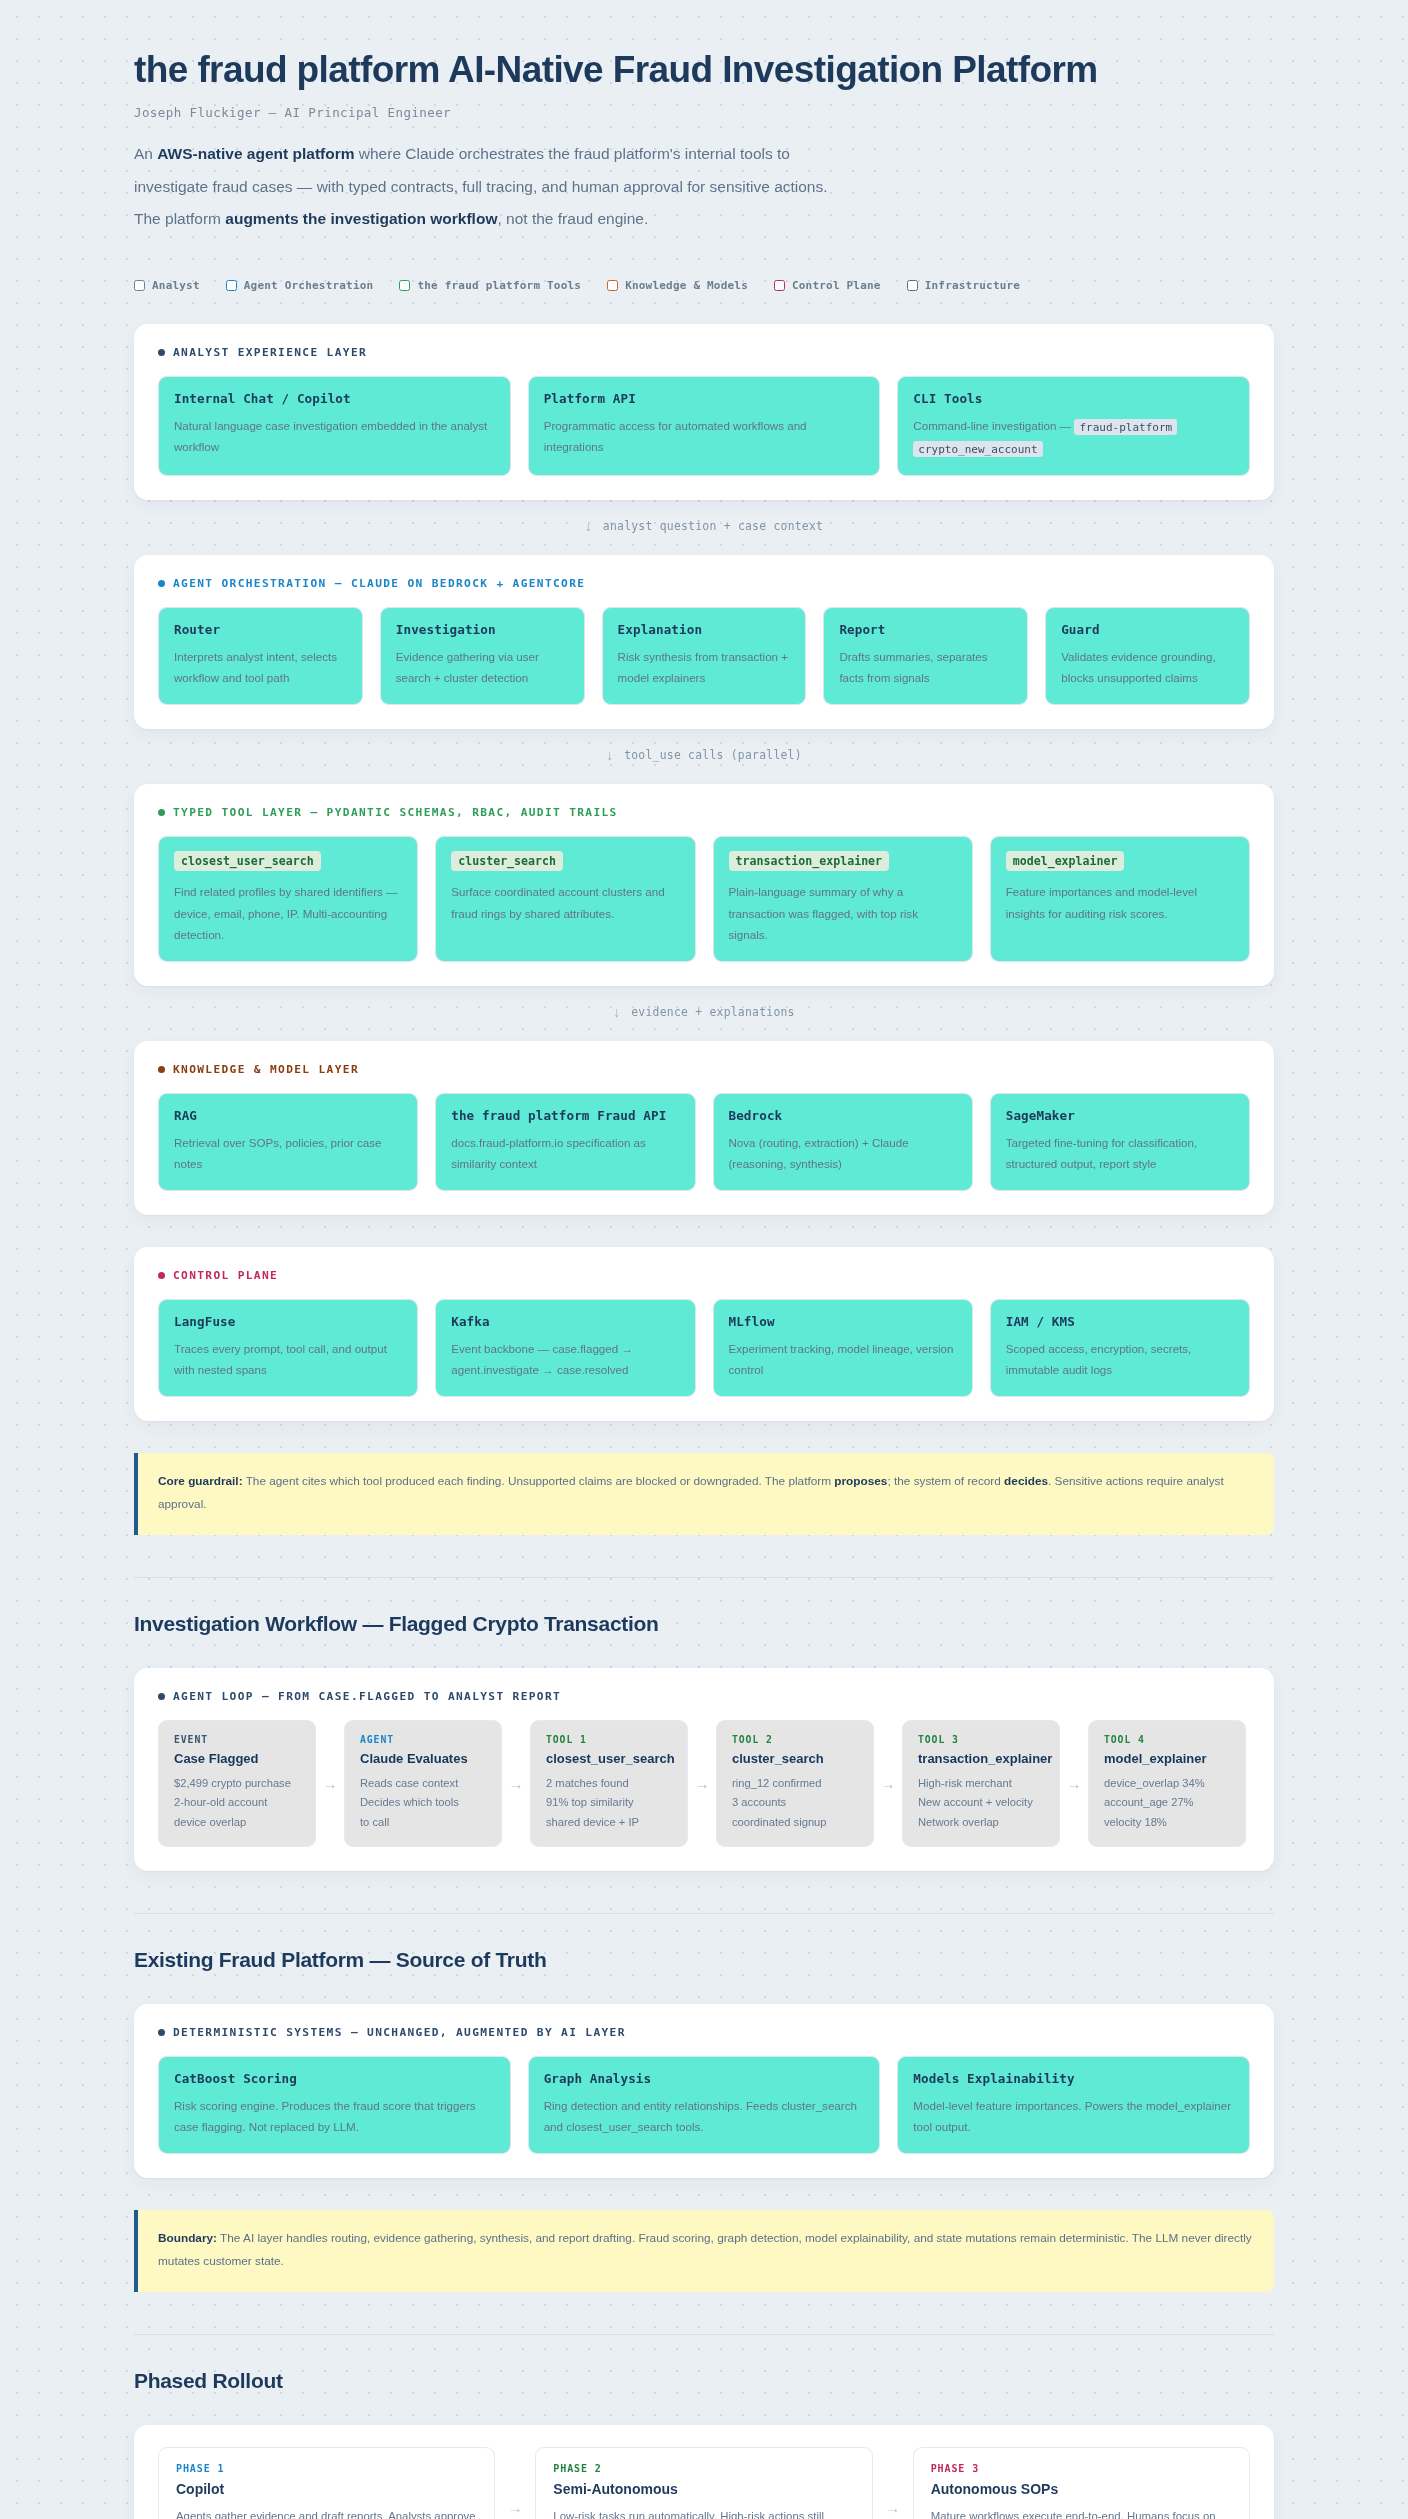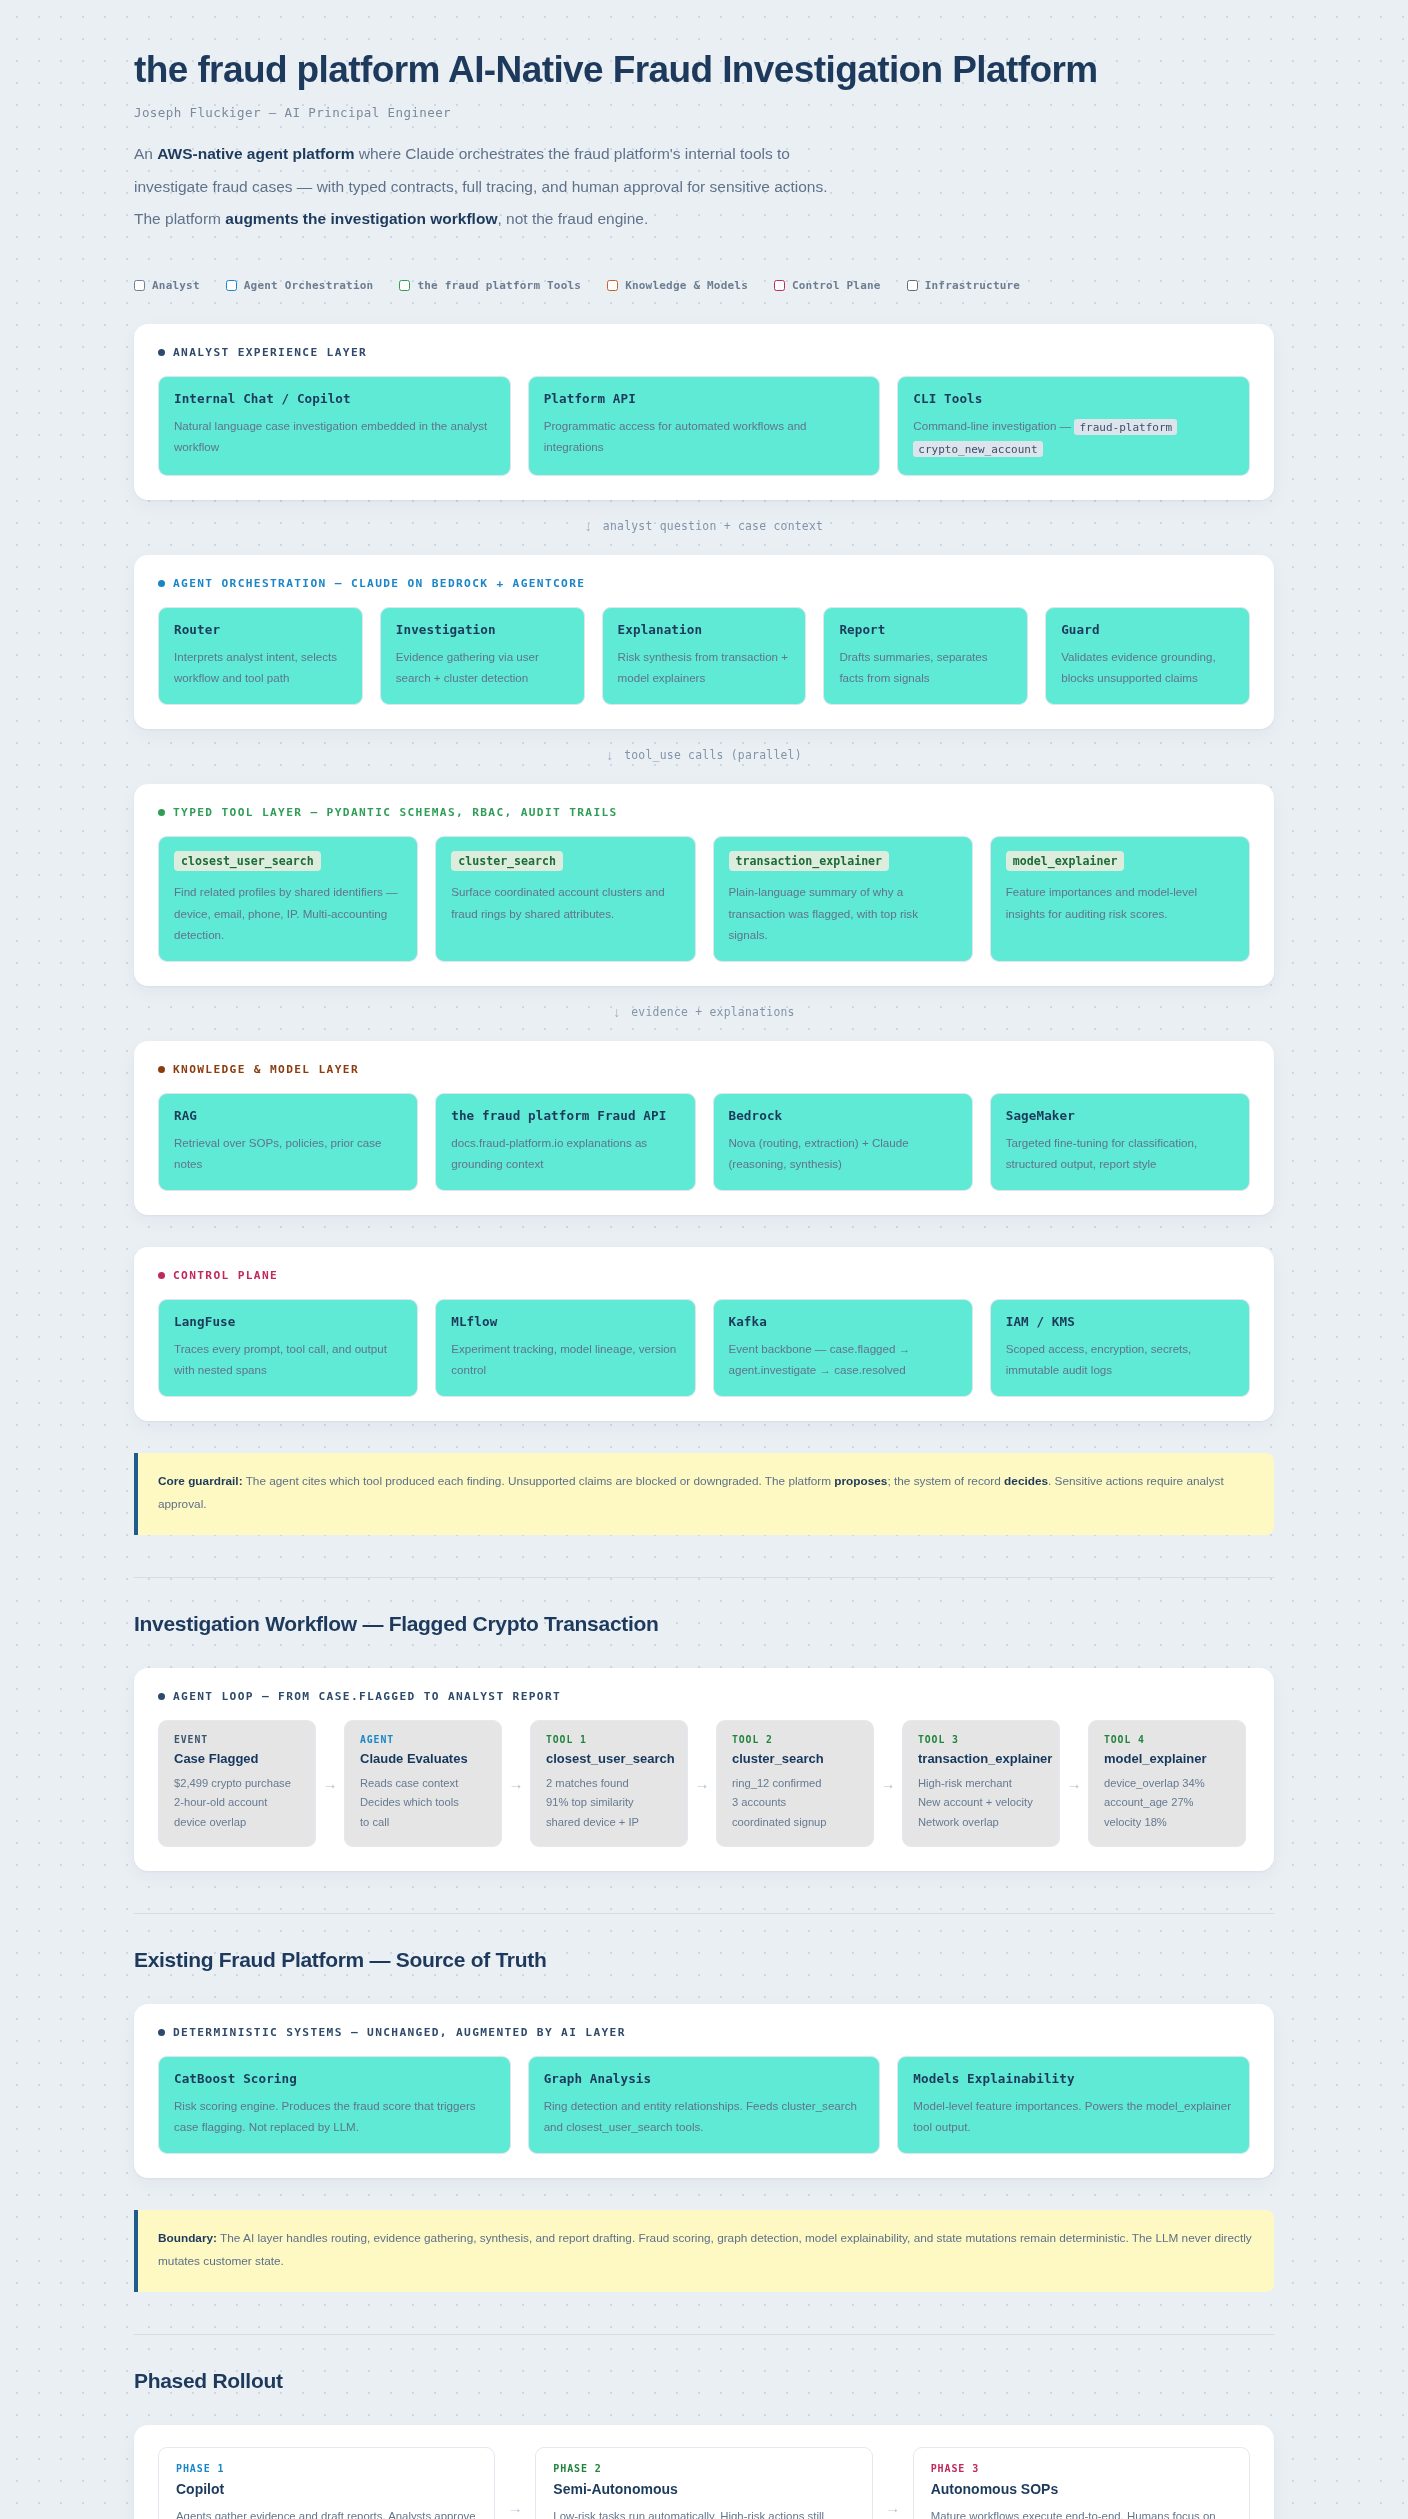--- a/index.html
+++ b/index.html
@@ -365,21 +365,21 @@
         <span class="dot" style="background:#8b3d10"></span>
         <span class="layer-title" style="color:#8b3d10">KNOWLEDGE &amp; MODEL LAYER</span>
       </div>
       <div class="cards">
           <div class="card">
             <div class="card-title">RAG</div>
             <div class="card-desc">Retrieval over SOPs, policies, prior case notes</div>
           </div>
           <div class="card">
             <div class="card-title">the fraud platform Fraud API</div>
-            <div class="card-desc">docs.fraud-platform.io explanations as grounding context</div>
+            <div class="card-desc">docs.fraud-platform.io specification as similarity context</div>
           </div>
           <div class="card">
             <div class="card-title">Bedrock</div>
             <div class="card-desc">Nova (routing, extraction) + Claude (reasoning, synthesis)</div>
           </div>
           <div class="card">
             <div class="card-title">SageMaker</div>
             <div class="card-desc">Targeted fine-tuning for classification, structured output, report style</div>
           </div>
         </div>
@@ -388,26 +388,26 @@
       <div class="layer-head">
         <span class="dot" style="background:#c0295c"></span>
         <span class="layer-title" style="color:#c0295c">CONTROL PLANE</span>
       </div>
       <div class="cards">
           <div class="card">
             <div class="card-title">LangFuse</div>
             <div class="card-desc">Traces every prompt, tool call, and output with nested spans</div>
           </div>
           <div class="card">
+            <div class="card-title">Kafka</div>
+            <div class="card-desc">Event backbone — case.flagged → agent.investigate → case.resolved</div>
+          </div>
+          <div class="card">
             <div class="card-title">MLflow</div>
             <div class="card-desc">Experiment tracking, model lineage, version control</div>
-          </div>
-          <div class="card">
-            <div class="card-title">Kafka</div>
-            <div class="card-desc">Event backbone — case.flagged → agent.investigate → case.resolved</div>
           </div>
           <div class="card">
             <div class="card-title">IAM / KMS</div>
             <div class="card-desc">Scoped access, encryption, secrets, immutable audit logs</div>
           </div>
         </div>
     </div>
     </div>
 
   <div class="callout">

